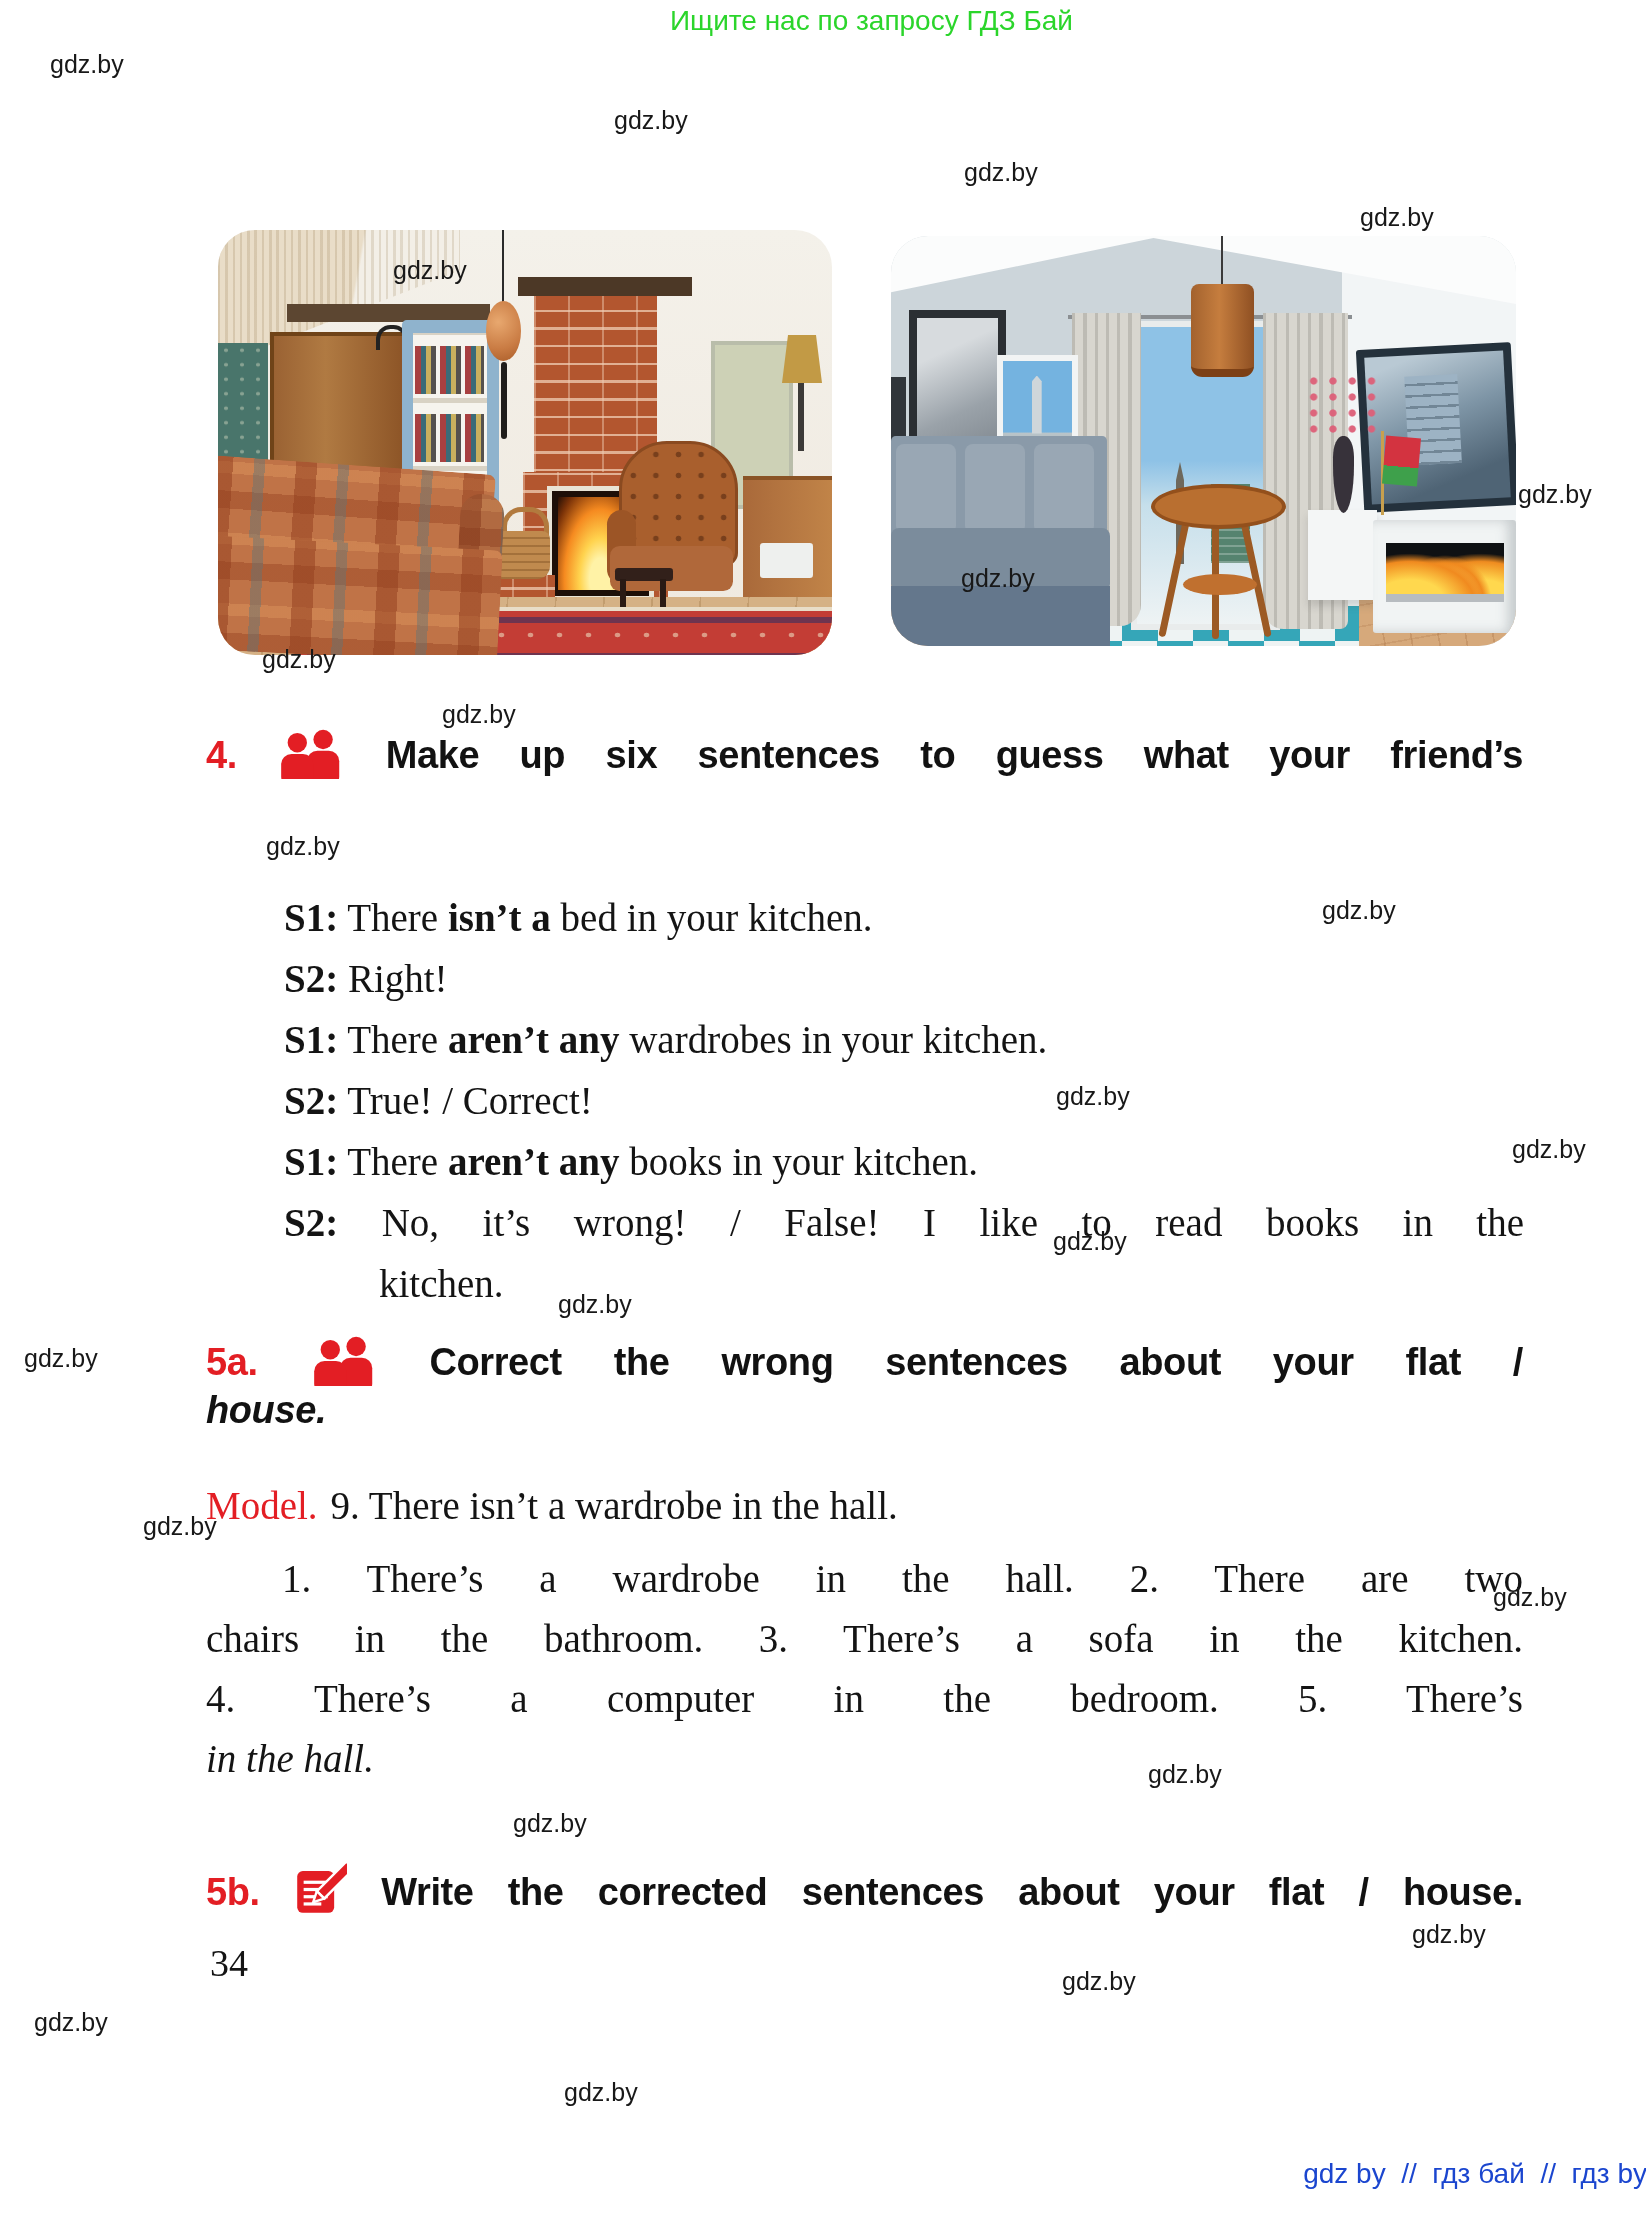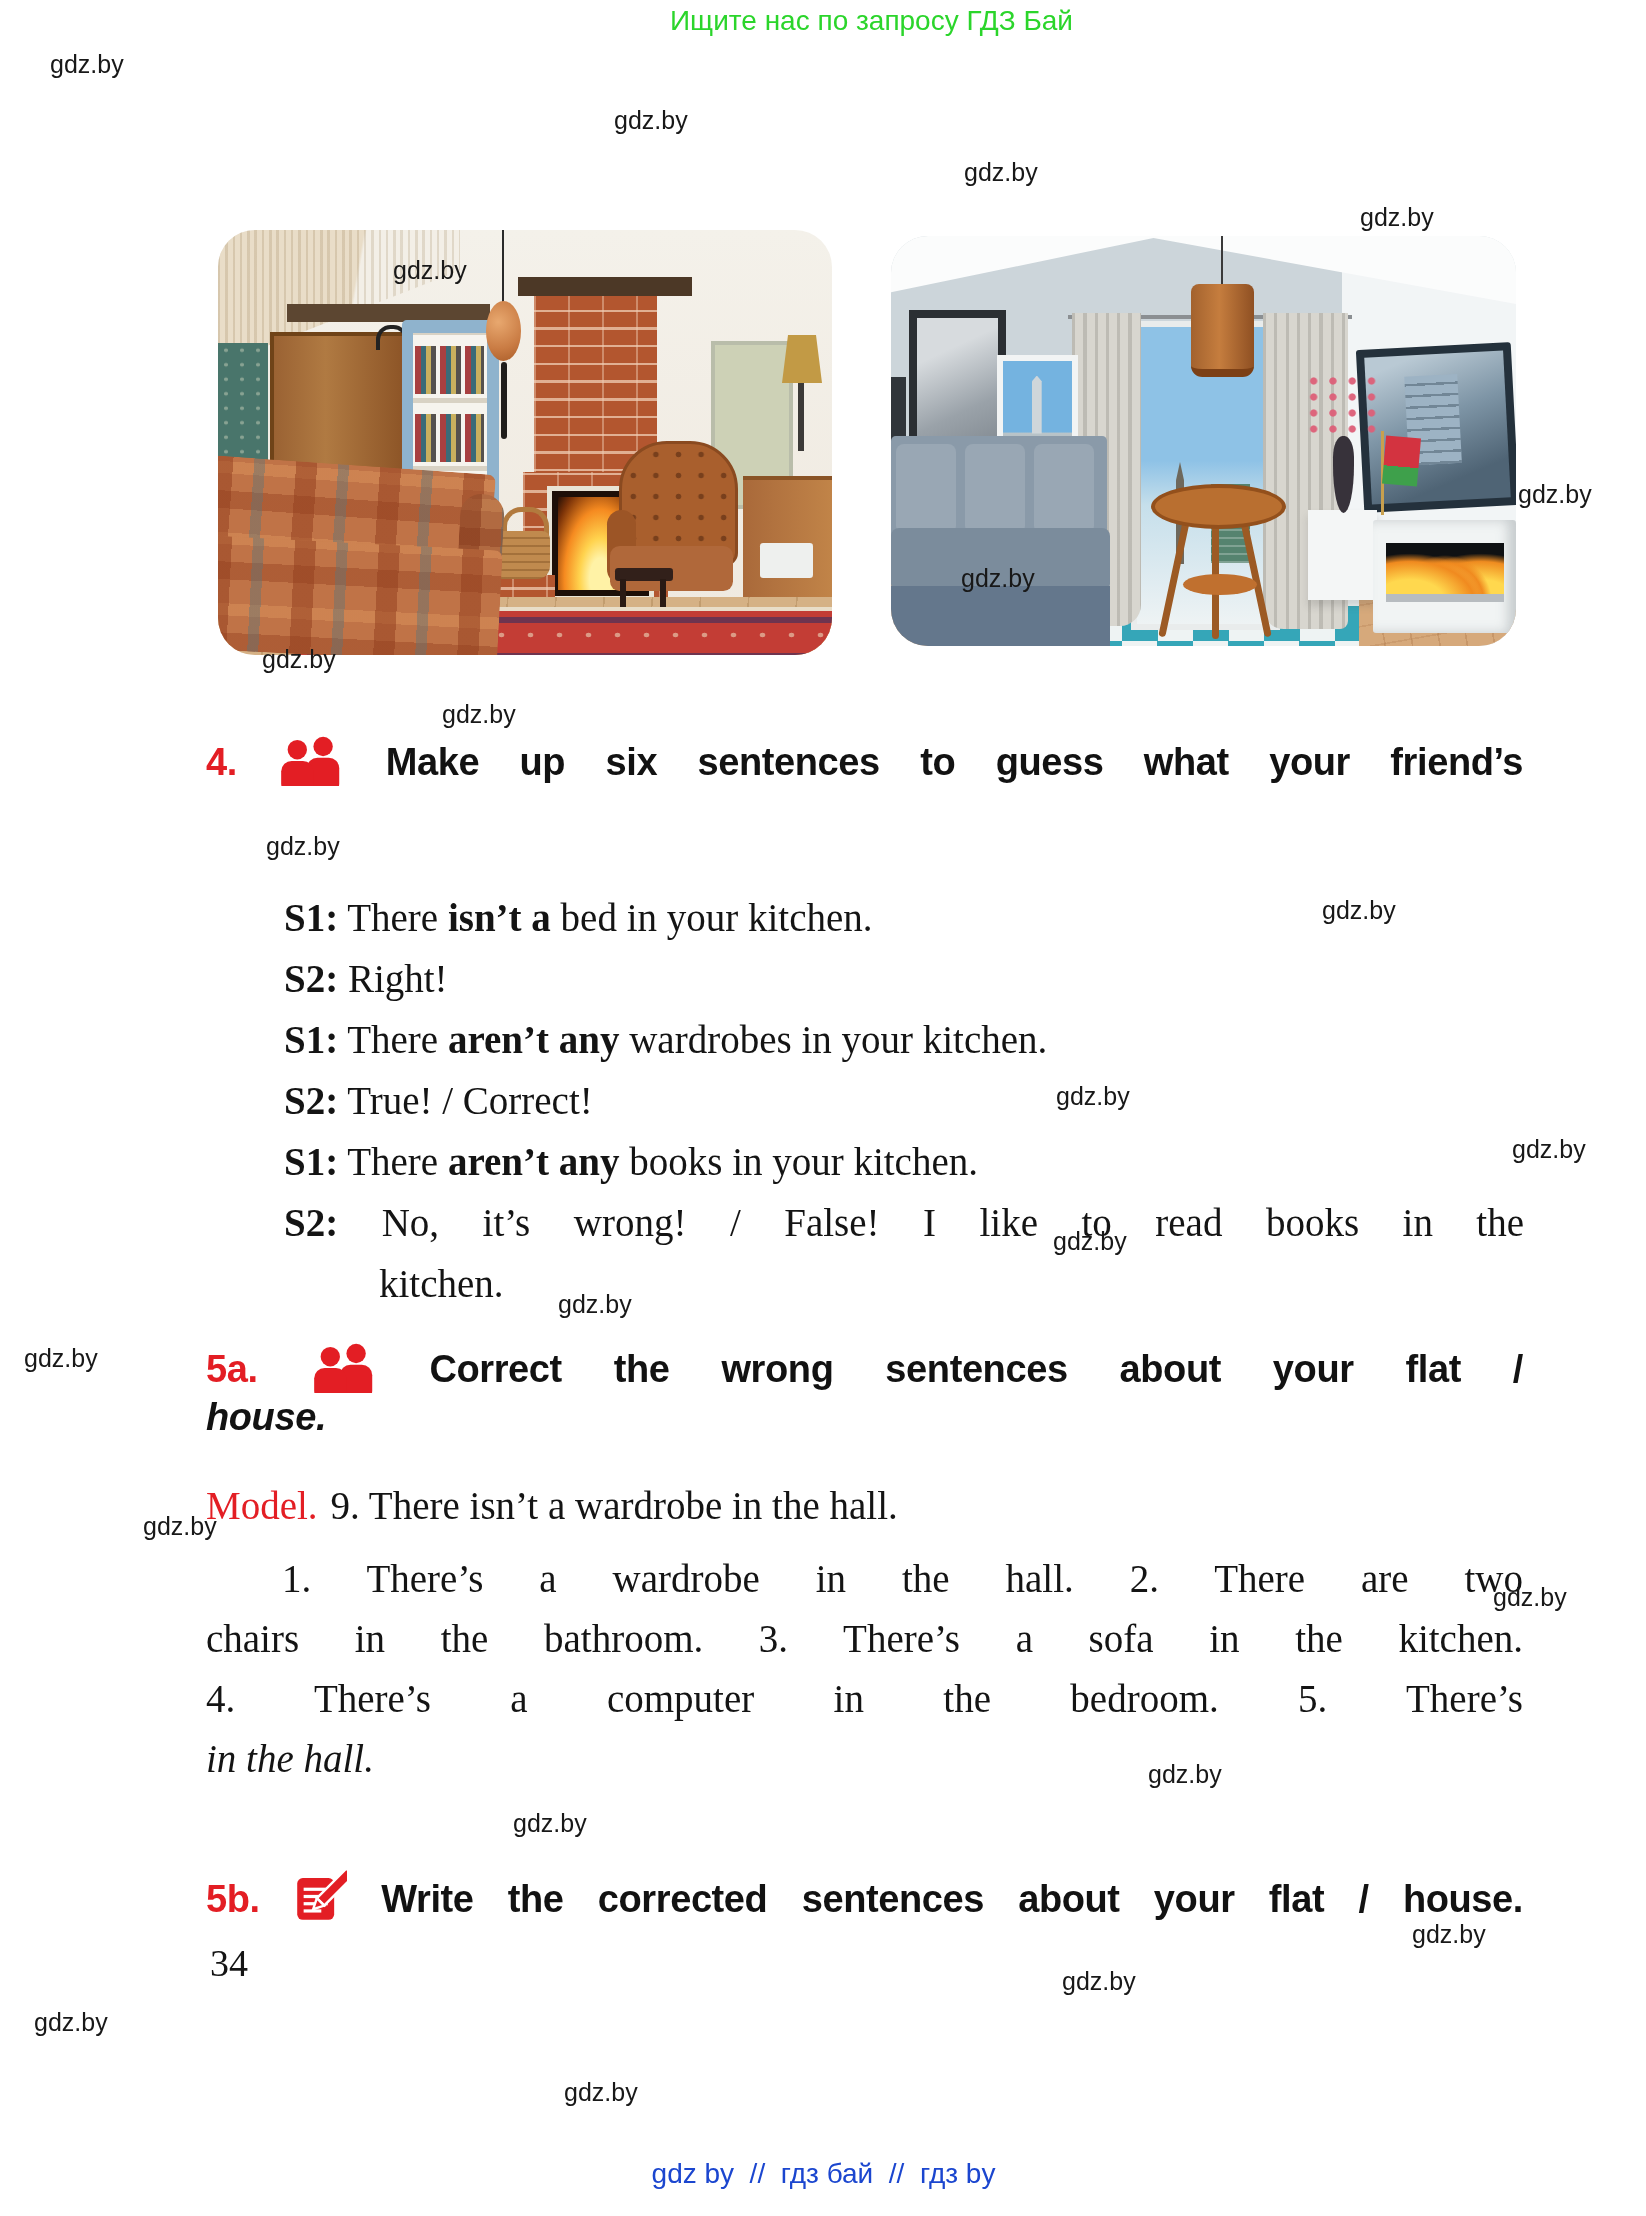--- a/index.html
+++ b/index.html
@@ -2,28 +2,28 @@
 <html style="font-size:13px"><head>
 <meta charset="utf-8">
 <style>
   html,body{margin:0;padding:0;background:#ffffff;}
   .page{position:relative;width:1647px;height:2216px;background:#ffffff;overflow:hidden;
         font-family:"Liberation Sans",sans-serif;color:#141414;}
 
   
   .promo{position:absolute;left:0;top:4.8px;width:100%;text-align:center;
          font-size:28px;color:#2bd52b;padding-left:48px;}
-  .footer{position:absolute;left:0;top:2158px;width:100%;text-align:center;
+  .footer{position:absolute;left:0;top:2158px;width:100%;text-align:right;
           font-size:28px;color:#1b46cf;white-space:pre;}
   .wm{position:absolute;font-size:25px;color:#181818;white-space:nowrap;z-index:30;}
 
   
   .ex-head{position:absolute;left:206px;width:1317px;font-weight:bold;font-size:38px;
            line-height:48px;color:#121212;letter-spacing:-0.4px;}
-  .jline{text-align:justify;text-align-last:justify;margin-top:7px;}
+  .jline{text-align:justify;text-align-last:justify;}
   .lline{text-align:left;font-style:italic;}
   .ex-num{color:#e31e24;}
   .icon-wrap{display:inline-block;vertical-align:-11.3px;line-height:0;}
 
   
   .serif{font-family:"Liberation Serif",serif;}
   .dlg{position:absolute;left:284px;top:887px;width:1240px;font-size:39px;line-height:61px;}
   .dl{padding-left:95px;text-indent:-95px;}
   .dl-cont{padding-left:95px;}
   .spk{font-weight:bold;}

